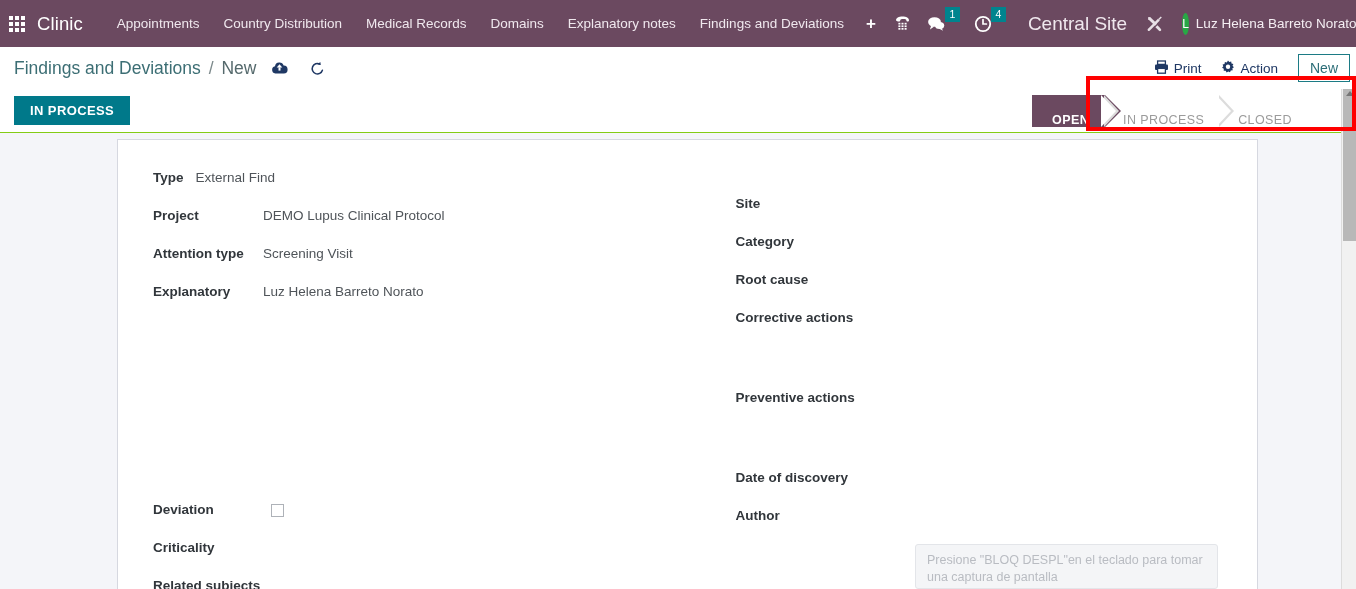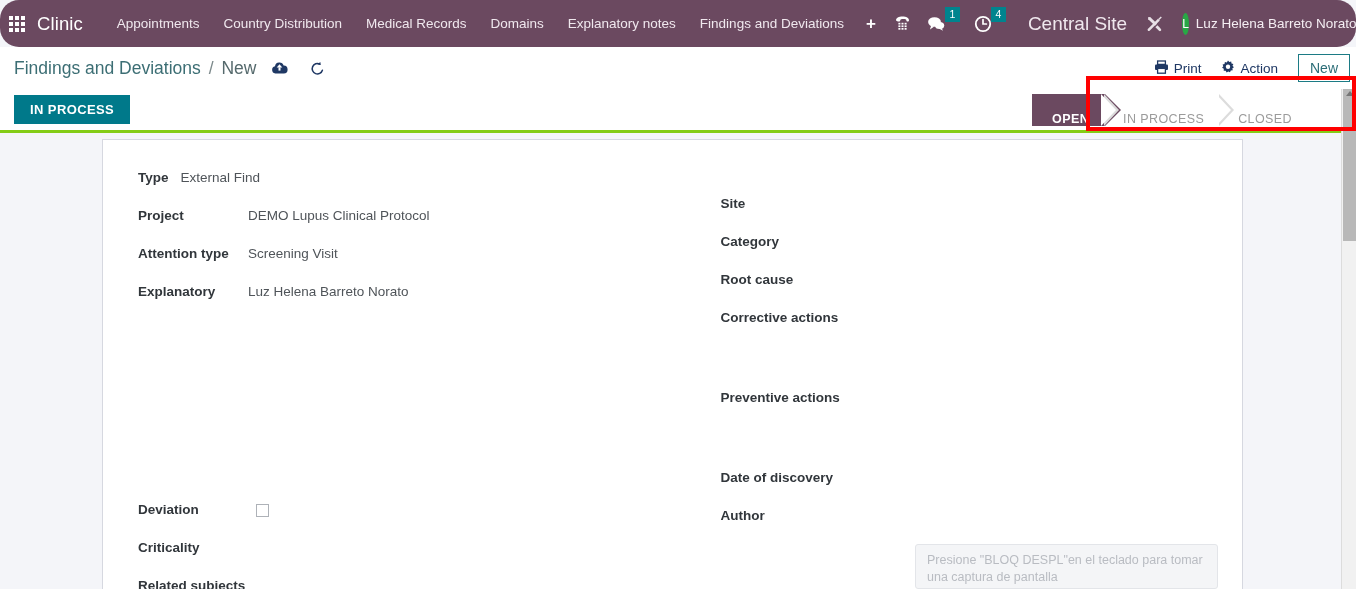--- a/index.html
+++ b/index.html
@@ -10,21 +10,20 @@
     overflow: hidden;
   }
   .app { position: relative; width: 1356px; height: 589px; }
 
   
   .topbar {
     position: absolute; top: 0; left: 0; width: 1356px; height: 47px;
     background: #6b4960;
     display: flex; align-items: center;
     color: #ffffff;
-    border-radius: 19px;
   }
   .apps-grid { width: 16px; height: 16px; margin: 0 12px 0 9px;
     display: grid; grid-template-columns: repeat(3,4px); grid-template-rows: repeat(3,4px);
     gap: 2px; }
   .apps-grid i { background: #ffffff; display: block; width: 4px; height: 4px; }
   .brand { font-size: 18.5px; color: #ffffff; margin-right: 22px; letter-spacing: .1px; }
   .navitem { font-size: 13.5px; color: #f0e8ee; padding: 0 12px; white-space: nowrap; cursor: pointer; }
   .plusitem { font-size: 17px; font-weight: bold; color: #ffffff; padding: 0 10px; cursor: pointer; }
   .spacer { flex: 1 1 auto; }
 
@@ -54,21 +53,21 @@
   .cpright { margin-left: auto; display: flex; align-items: center; padding-right: 6px; }
   .cpbtn { font-size: 13.5px; color: #1f3864; display: flex; align-items: center; gap: 5px; margin-left: 20px; cursor: pointer; }
   .newbtn {
     font-size: 14px; color: #2d6e78; border: 1px solid #1c7b85; background: #fff;
     padding: 5px 11px; margin-left: 20px; cursor: pointer;
   }
 
   
   .statusrow {
     position: absolute; top: 89px; left: 0; width: 1356px; height: 44px;
-    background: #ffffff; border-bottom: 3px solid #84cc16;
+    background: #ffffff; border-bottom: 1px solid #84cc16;
     display: flex; align-items: center;
   }
   .statepill {
     background: #00798a; color: #ffffff; font-size: 13px; font-weight: bold;
     letter-spacing: .4px; padding: 7px 16px; margin-left: 14px;
   }
   .pipeline { margin-left: auto; display: flex; align-items: stretch; height: 32px; margin-right: 48px; }
   .stage { display: flex; align-items: flex-end; font-size: 12.5px; letter-spacing: .4px;
     padding: 0 16px 0 18px; color: #9b9b9b; position: relative; cursor: pointer; }
   .stage.active { background: #6b4960; color: #ffffff; font-weight: bold; padding-left: 20px; }
@@ -88,21 +87,21 @@
     border-left: 15px solid #ffffff;
   }
   .stage span { position: relative; z-index: 2; }
 
   .redbox {
     position: absolute; left: 1086px; top: 76px; width: 270px; height: 55px;
     border: 4px solid #ff0000; pointer-events: none; z-index: 30;
   }
 
   
-  .sheetwrap { position: absolute; top: 134px; left: 0; width: 1300px; height: 455px; background: #f4f5f9; }
+  .sheetwrap { position: absolute; top: 134px; left: 15px; width: 1300px; height: 455px; background: #f4f5f9; }
   .sheet {
     position: absolute; left: 102px; top: 5px; width: 1141px; height: 450px;
     background: #ffffff; border: 1px solid #d6d8e0; border-bottom: none;
   }
   .cols { display: flex; padding: 30px 0 0 0; }
   .col { width: 50%; }
   .col.left { padding-left: 35px; }
   .col.right { padding-left: 48px; }
 
   .frow { display: flex; align-items: flex-start; margin-bottom: 19px; min-height: 19px; }

